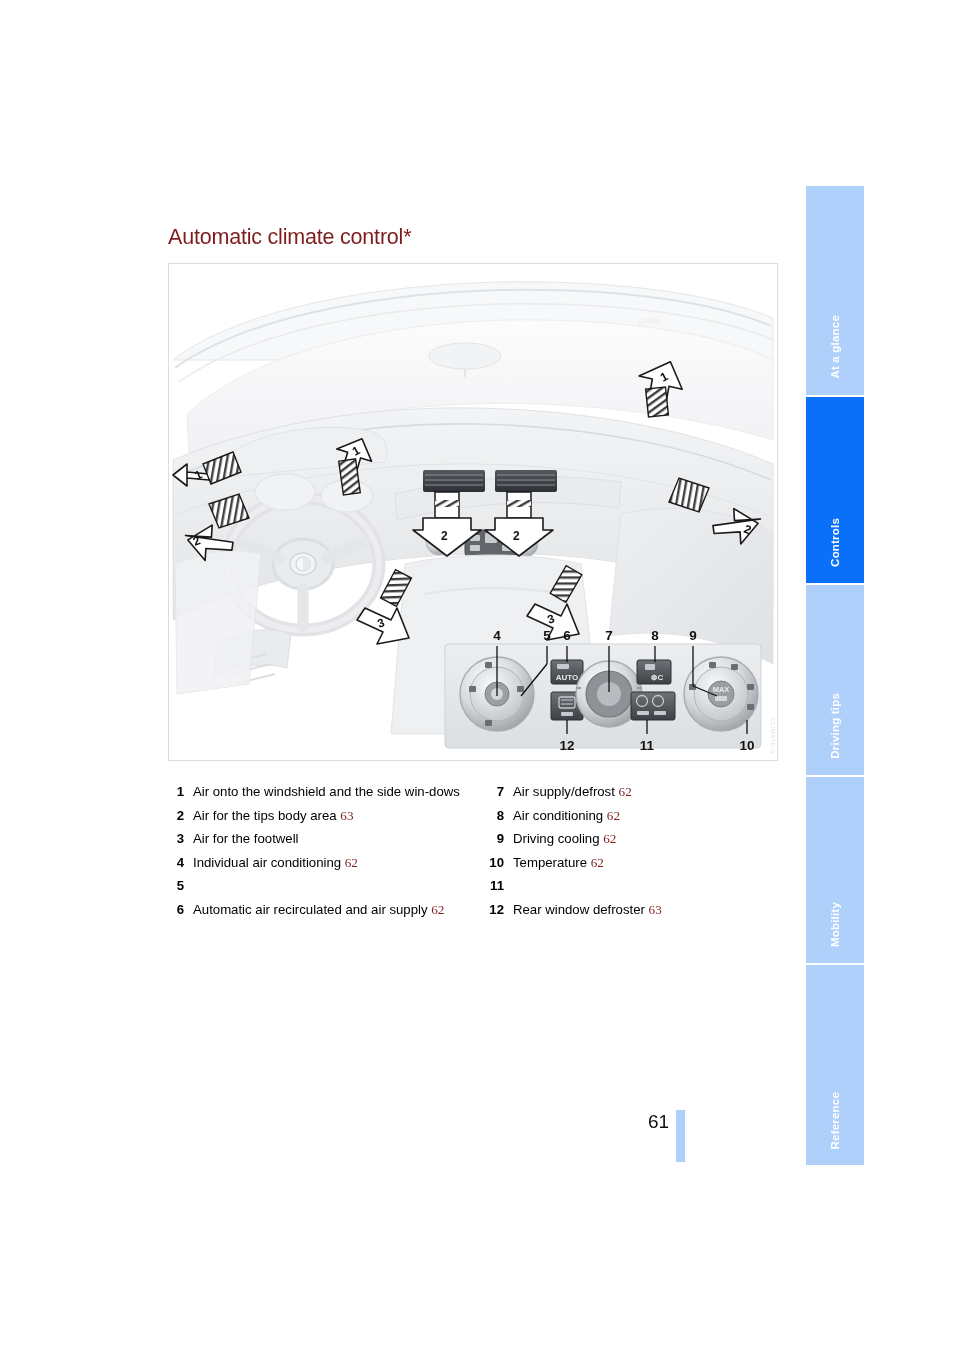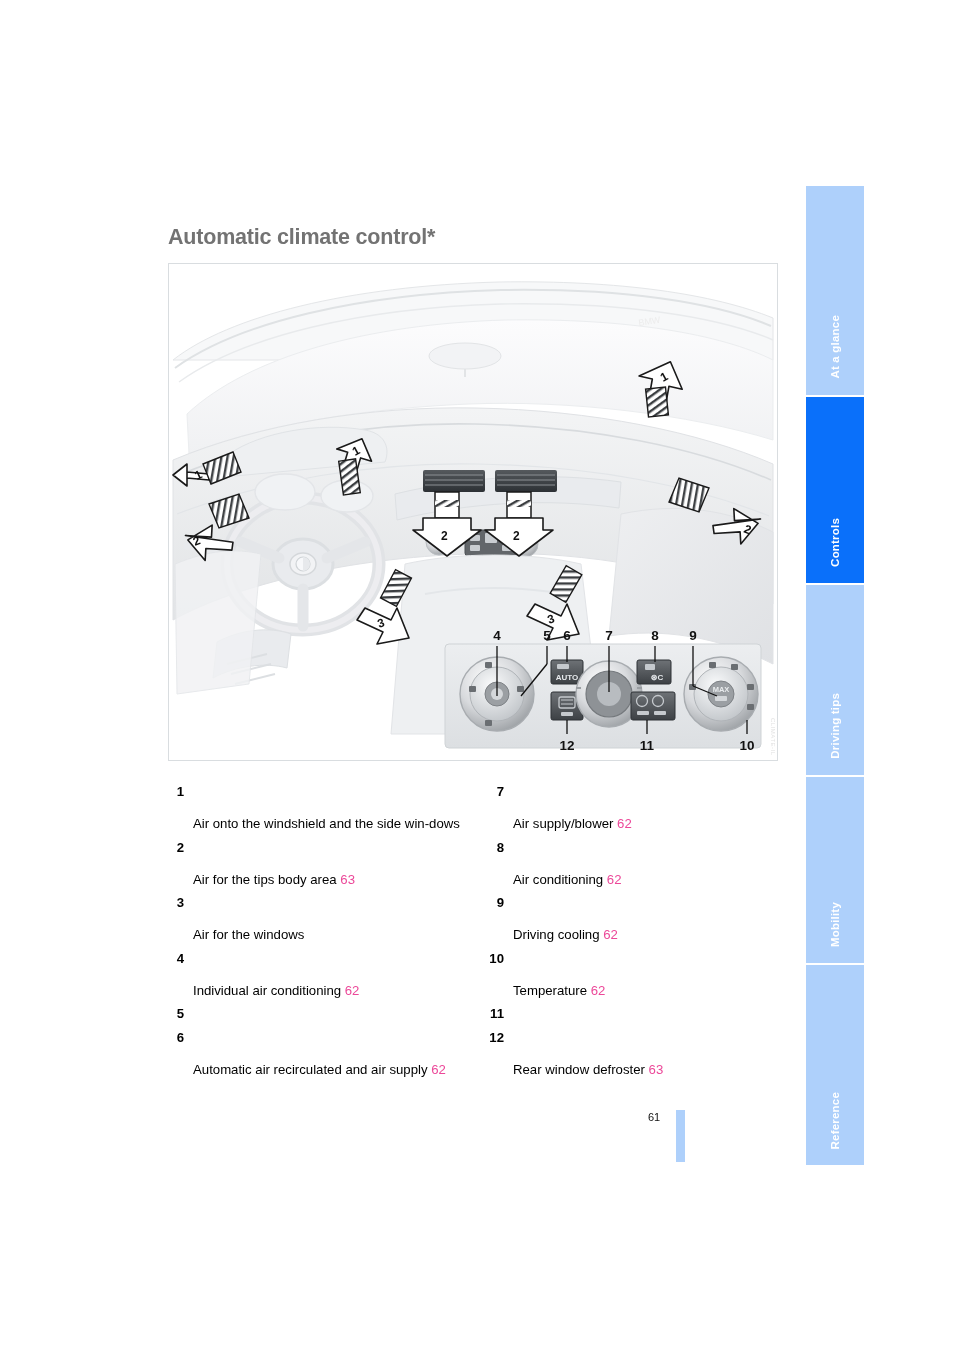--- a/index.html
+++ b/index.html
@@ -23,22 +23,22 @@
     width: 954px;
     height: 1351px;
   }
 
   
   .page-title {
     position: absolute;
     left: 168px;
     top: 225px;
     font-size: 21.5px;
-    font-weight: bold;
-    color: #737373;
+    font-weight: normal;
+    color: #7f1d1d;
     letter-spacing: -0.2px;
   }
 
   
   .figure {
     position: absolute;
     left: 168px;
     top: 263px;
     width: 610px;
     height: 498px;
@@ -85,32 +85,32 @@
   .legend-num {
     font-weight: bold;
     min-width: 24px;
     text-align: right;
     padding-right: 9px;
     flex: 0 0 auto;
     font-size: 13.2px;
   }
   .legend-text {
     flex: 1 1 auto;
-    margin-top: 32px;
   }
   .pref {
-    color: #ec4899;
+    color: #7f1d1d;
+    font-family: Liberation Serif, serif;
   }
 
   
   .page-number {
     position: absolute;
     left: 648px;
     top: 1111px;
-    font-size: 11px;
+    font-size: 19px;
     color: #111;
   }
   .page-bar {
     position: absolute;
     left: 676px;
     top: 1110px;
     width: 9px;
     height: 52px;
     background: #aed0fb;
   }
@@ -431,39 +431,39 @@
       <div class="legend-item">
         <span class="legend-num">1</span>
         <span class="legend-text"><span>Air onto the windshield and the side win-dows</span></span>
       </div>
       <div class="legend-item">
         <span class="legend-num">2</span>
         <span class="legend-text"><span>Air for the tips body area</span> <span class="pref">63</span></span>
       </div>
       <div class="legend-item">
         <span class="legend-num">3</span>
-        <span class="legend-text"><span>Air for the windows</span></span>
+        <span class="legend-text"><span>Air for the footwell</span></span>
       </div>
       <div class="legend-item">
         <span class="legend-num">4</span>
         <span class="legend-text"><span>Individual air conditioning</span> <span class="pref">62</span></span>
       </div>
       <div class="legend-item">
         <span class="legend-num">5</span>
       </div>
       <div class="legend-item">
         <span class="legend-num">6</span>
         <span class="legend-text"><span>Automatic air recirculated and air supply</span> <span class="pref">62</span></span>
       </div>
     </div>
 
     <div class="legend-col right">
       <div class="legend-item">
         <span class="legend-num">7</span>
-        <span class="legend-text"><span>Air supply/blower</span> <span class="pref">62</span></span>
+        <span class="legend-text"><span>Air supply/defrost</span> <span class="pref">62</span></span>
       </div>
       <div class="legend-item">
         <span class="legend-num">8</span>
         <span class="legend-text"><span>Air conditioning</span> <span class="pref">62</span></span>
       </div>
       <div class="legend-item">
         <span class="legend-num">9</span>
         <span class="legend-text"><span>Driving cooling</span> <span class="pref">62</span></span>
       </div>
       <div class="legend-item">

